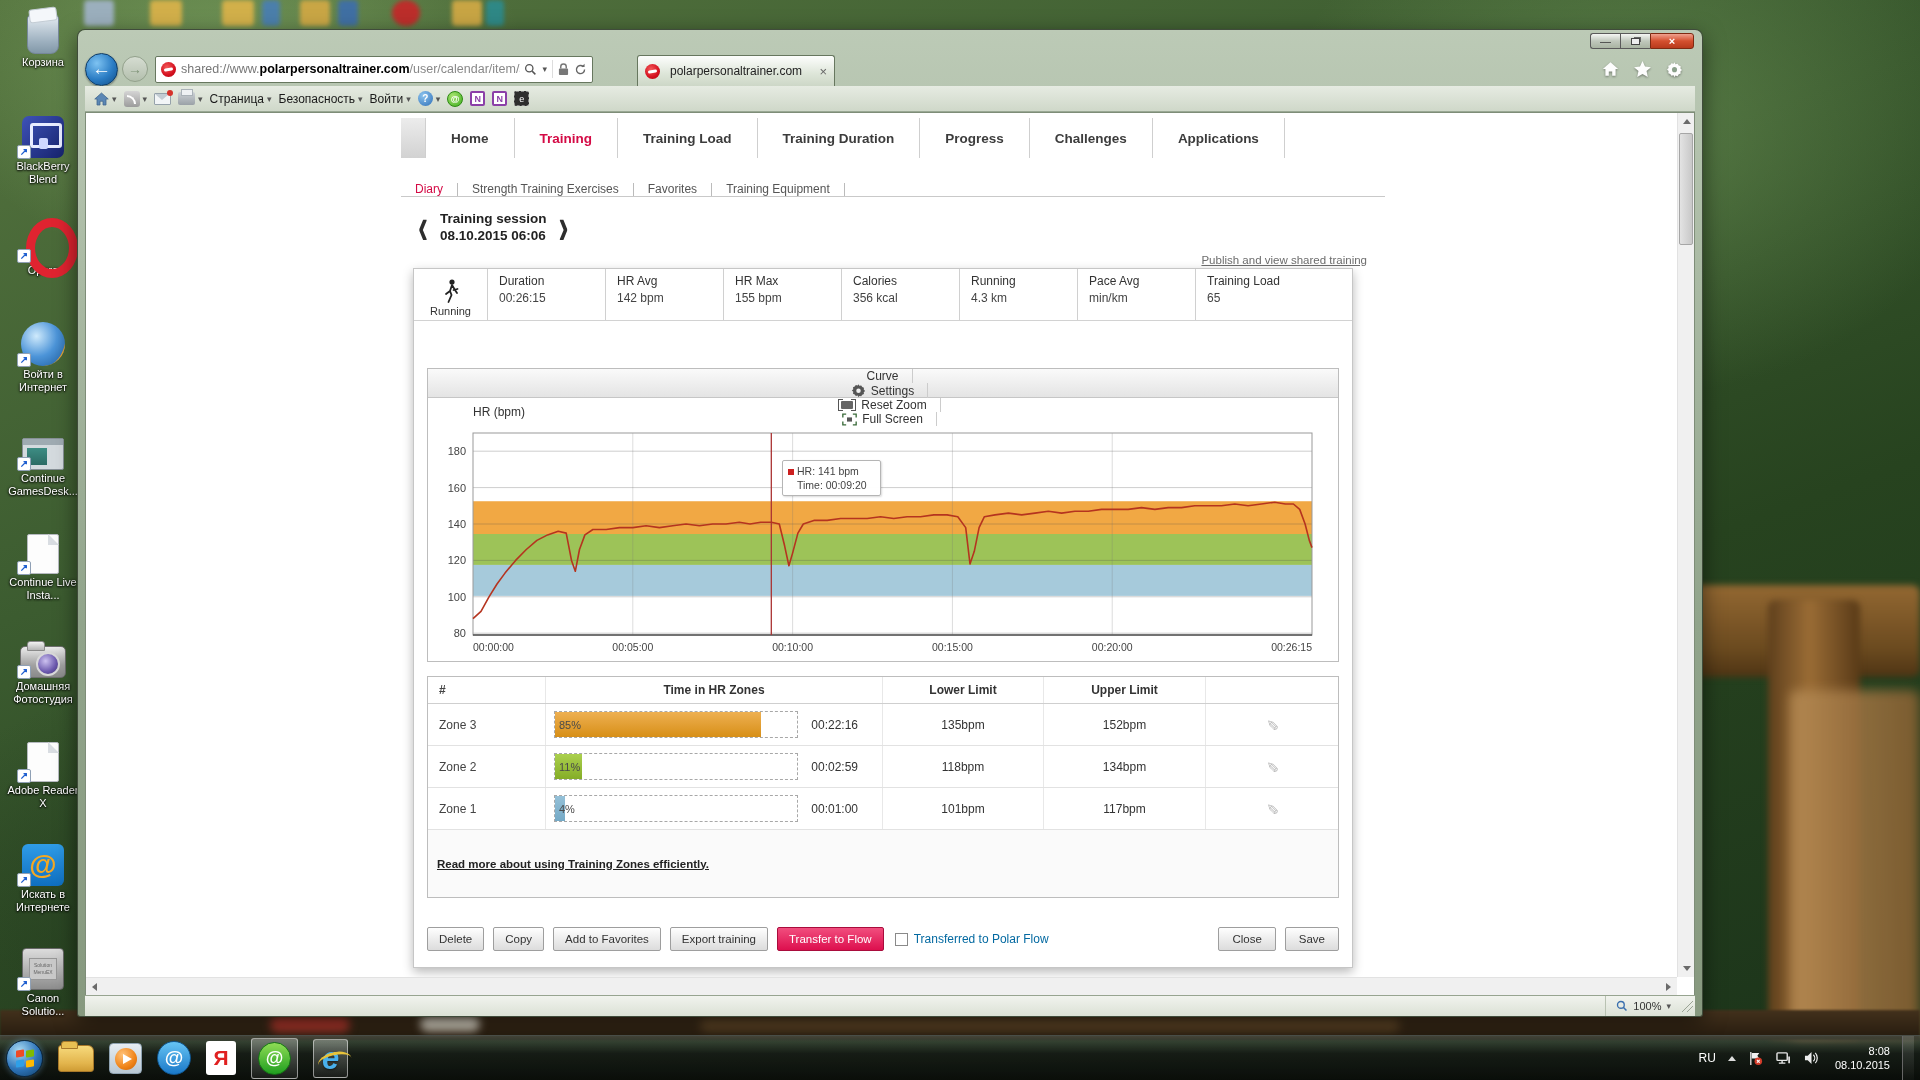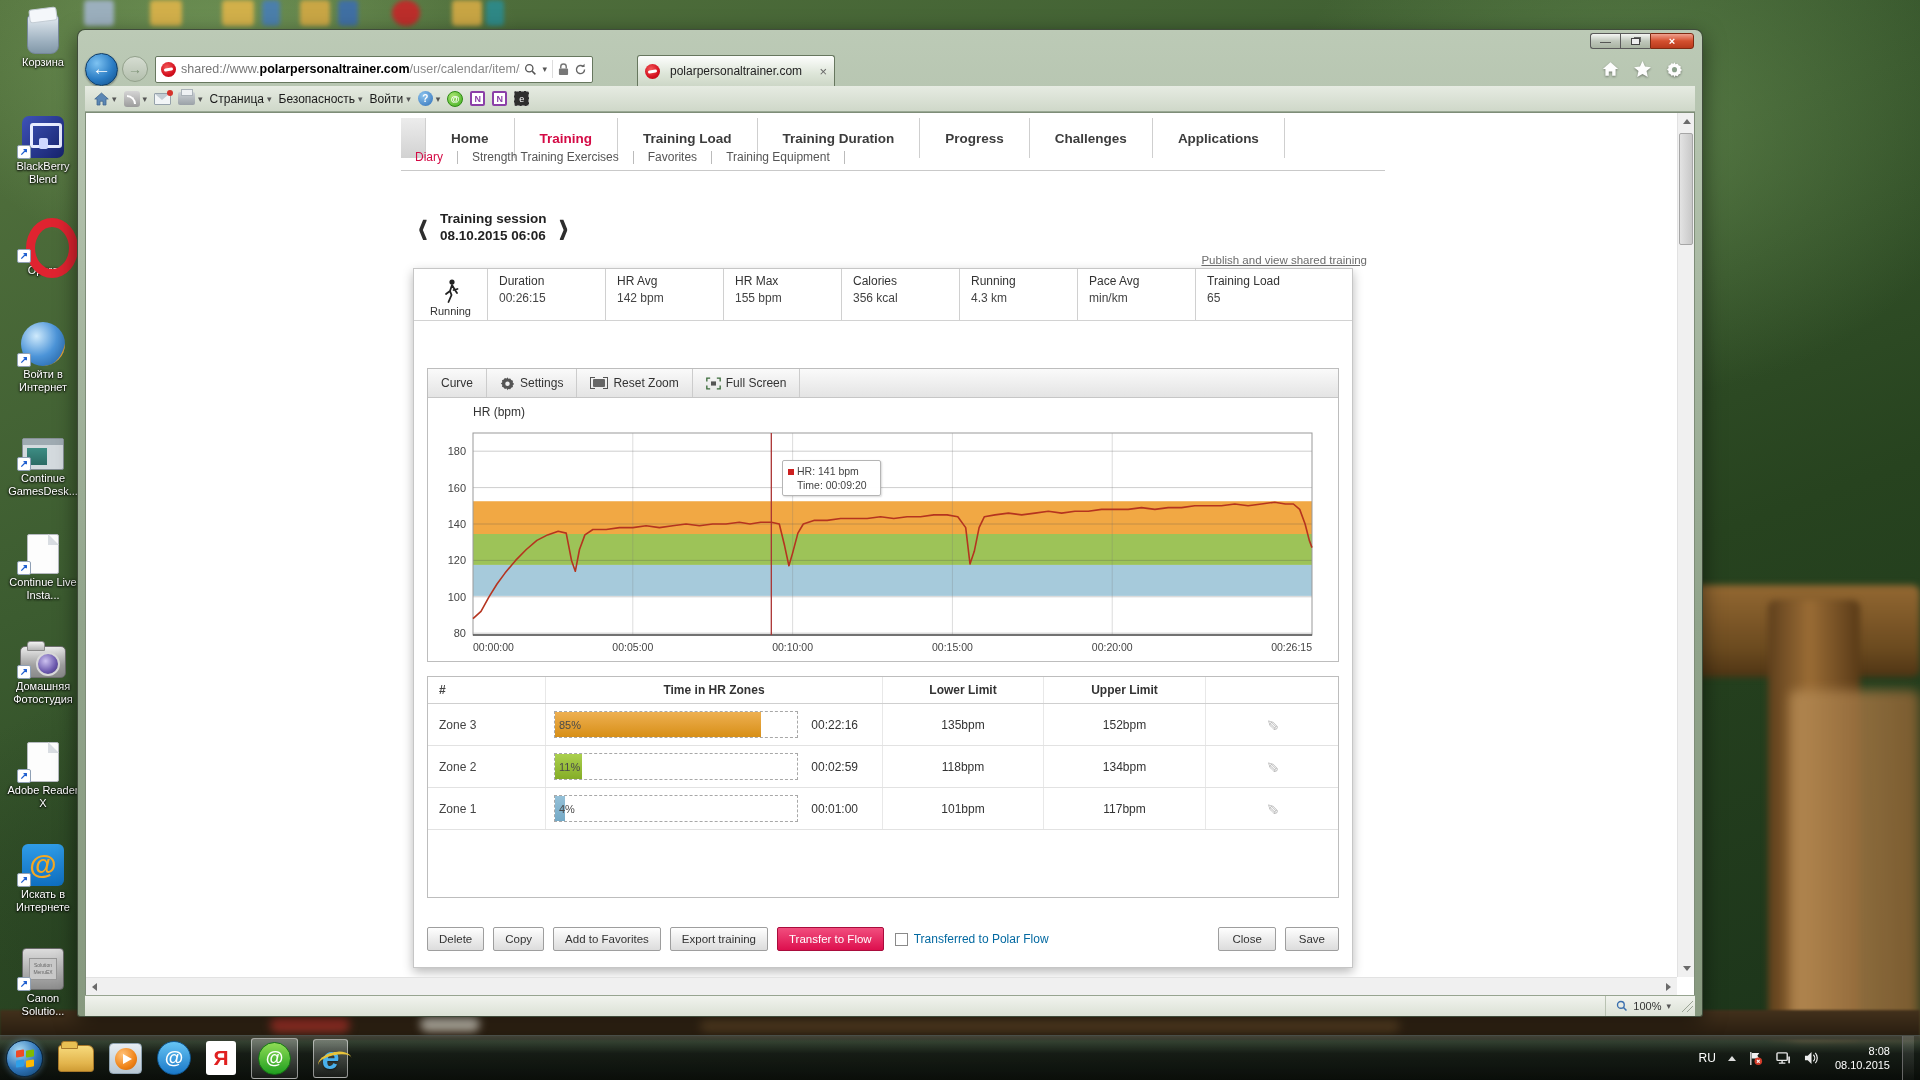--- a/index.html
+++ b/index.html
@@ -112,21 +112,21 @@
   .statusbar { position:absolute; left:7px; right:7px; bottom:0; height:21px; background:linear-gradient(#f1f3ee,#dbe1d5); border-top:1px solid #97a490; display:flex; align-items:center; justify-content:flex-end; font-size:11px; color:#333; z-index:2; }
   .zoomctl { display:flex; align-items:center; gap:5px; padding:0 10px; border-left:1px solid #b9c2b2; height:100%; }
   .grip { width:12px; height:12px; margin-right:2px; background:
     linear-gradient(135deg, transparent 50%, #9aa394 50%, #9aa394 57%, transparent 57%, transparent 71%, #9aa394 71%, #9aa394 78%, transparent 78%); }
 
   
   .site-nav { position:absolute; left:315px; top:5px; height:40px; display:flex; align-items:stretch; }
   .nav-lead { width:25px; background:linear-gradient(#ececec,#d2d2d2); border-right:1px solid #cfcfcf; }
   .nav-tab { padding:0 25px; display:flex; align-items:center; font-size:13.5px; font-weight:bold; color:#3c3c3c; border-right:1px solid #cfcfcf; background:#fff; }
   .nav-tab.active { color:#d40a45; }
-  .site-subnav { position:absolute; left:315px; top:31px; width:984px; height:27px; display:flex; align-items:center; border-bottom:1px solid #c9c9c9; font-size:12px; color:#555; }
+  .site-subnav { position:absolute; left:315px; top:57px; width:984px; height:27px; display:flex; align-items:flex-end; border-bottom:1px solid #c9c9c9; font-size:12px; color:#555; }
   .sub-item { padding:0 14px; }
   .sub-item.active { color:#d40a45; }
   .sub-sep { width:1px; height:13px; background:#bbb; }
 
   .session-nav { position:absolute; left:332px; top:94px; display:flex; align-items:center; gap:12px; }
   .chev { font-size:30px; font-weight:bold; color:#2e2e2e; transform:scaleY(1.7); line-height:40px; }
   .session-text div { font-size:13.5px; font-weight:bold; color:#222; line-height:17px; }
 
   .publish-link { position:absolute; top:141px; right:310px; font-size:11.5px; color:#6d6d6d; text-decoration:underline; }
 
@@ -138,21 +138,21 @@
   .stat-cell { width:118px; border-right:1px solid #d0d0d0; padding:5px 0 0 11px; }
   .stat-cell:last-child { border-right:none; flex:1; }
   .stat-cell .lbl { font-size:12px; color:#333; }
   .stat-cell .val { font-size:12px; color:#444; margin-top:3px; }
 
   .panel-tabs { position:absolute; left:13px; top:72px; display:flex; z-index:3; }
   .ptab { width:97px; height:28px; border:1px solid #c2c2c2; background:linear-gradient(#fbfbfb,#e7e7e7); display:flex; align-items:center; justify-content:center; font-size:12px; color:#444; margin-right:3px; border-radius:2px 2px 0 0; }
   .ptab.active { background:#fff; border-bottom:1px solid #fff; color:#222; }
 
   .chart-box { position:absolute; left:13px; top:99px; width:912px; height:294px; border:1px solid #bdbdbd; }
-  .chart-toolbar { height:29px; background:linear-gradient(#fafafa,#e4e4e4); border-bottom:1px solid #c6c6c6; display:flex; align-items:center; font-size:12px; color:#333; }
+  .chart-toolbar { height:29px; background:linear-gradient(#fafafa,#e4e4e4); border-bottom:1px solid #c6c6c6; display:flex; align-items:center; font-size:12px; color:#333;flex-direction:column; }
   .tseg { display:flex; align-items:center; gap:5px; padding:0 13px; height:100%; border-right:1px solid #ccc; }
   .chart-area { position:relative; height:263px; }
   .tooltip { position:absolute; left:354px; top:62px; width:99px; background:rgba(255,255,255,.97); border:1px solid #b5b5b5; border-radius:2px; padding:3px 5px; font-size:10.5px; color:#444; line-height:14px; box-shadow:1px 1px 2px rgba(0,0,0,.15); }
   .tooltip .sq { display:inline-block; width:6px; height:6px; background:#cc1f1f; margin-right:3px; }
   .ico-reset { position:relative; width:18px; height:12px; }
   .ico-reset:before { content:""; position:absolute; left:0; top:0; bottom:0; width:4px; border:1px solid #555; border-right:none; }
   .ico-reset:after { content:""; position:absolute; right:0; top:0; bottom:0; width:4px; border:1px solid #555; border-left:none; }
   .ico-reset i { position:absolute; left:3px; top:2px; right:3px; bottom:2px; background:#666; border-radius:1px; }
 
   .zones-box { position:absolute; left:13px; top:407px; width:912px; height:222px; border:1px solid #bdbdbd; display:flex; flex-direction:column; }
@@ -618,20 +618,23 @@
                   </div>
                   <span class="ztime">00:01:00</span>
                 </div>
                 <div class="zc zc3">101bpm</div>
                 <div class="zc zc4">117bpm</div>
                 <div class="zc zc5">
                   <span class="pencil">✎</span>
                 </div>
               </div>
             </div>
+          <div class="zones-foot">
+            <a style="text-decoration:underline">Read more about using Training Zones efficiently.</a>
+          </div>
         </div>
 
         <div class="actions" id="actions">
             <button class="abtn">Delete</button>
             <button class="abtn">Copy</button>
             <button class="abtn">Add to Favorites</button>
             <button class="abtn">Export training</button>
             <button class="abtn primary">Transfer to Flow</button>
             <div class="chkwrap">
               <span class="chk"></span>

